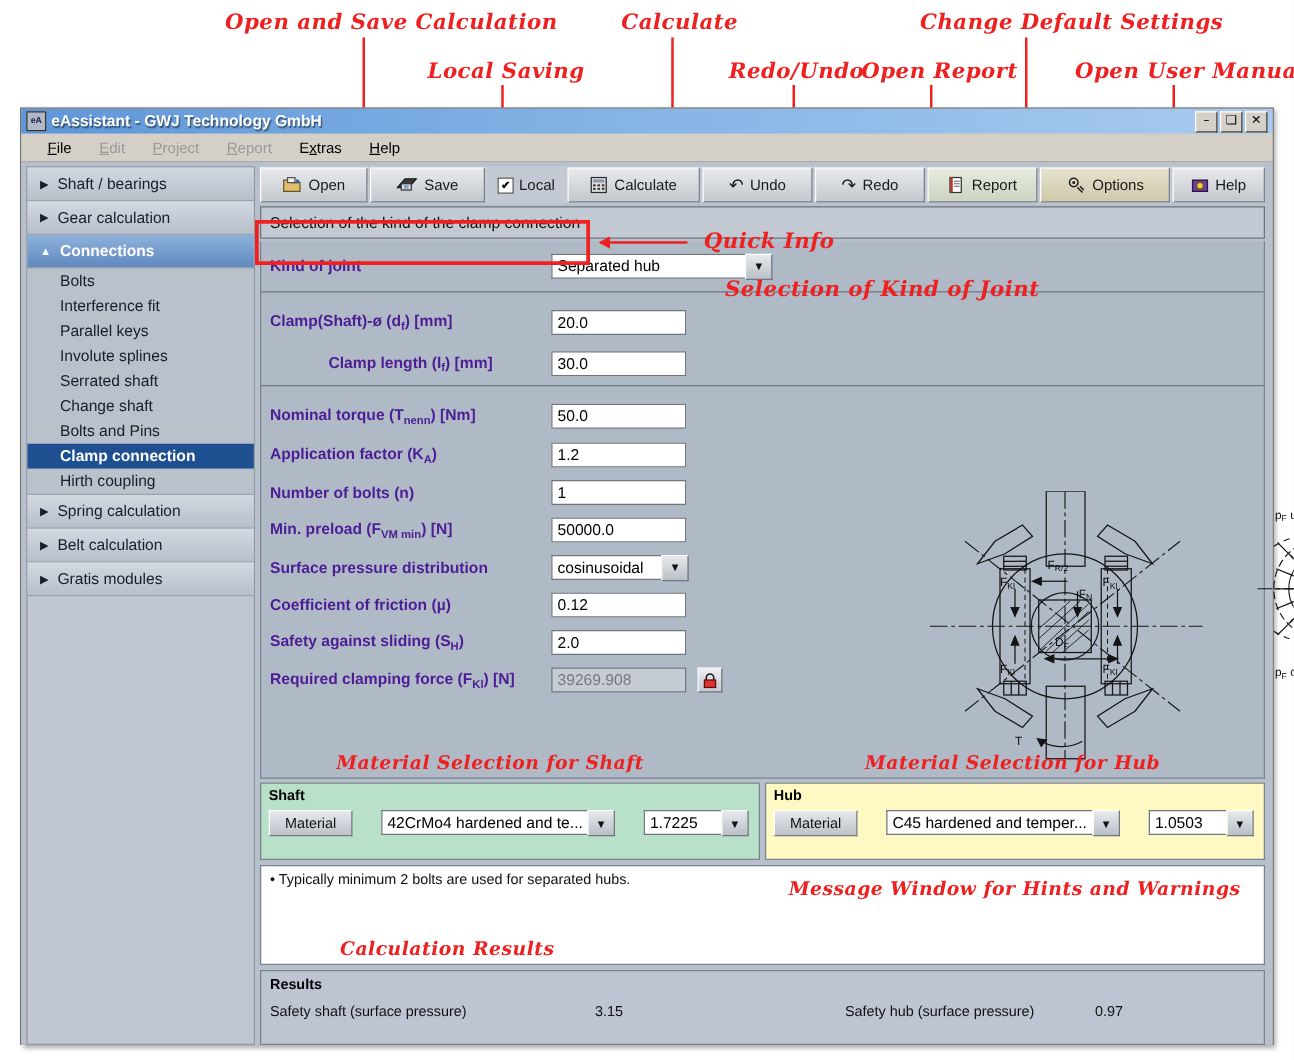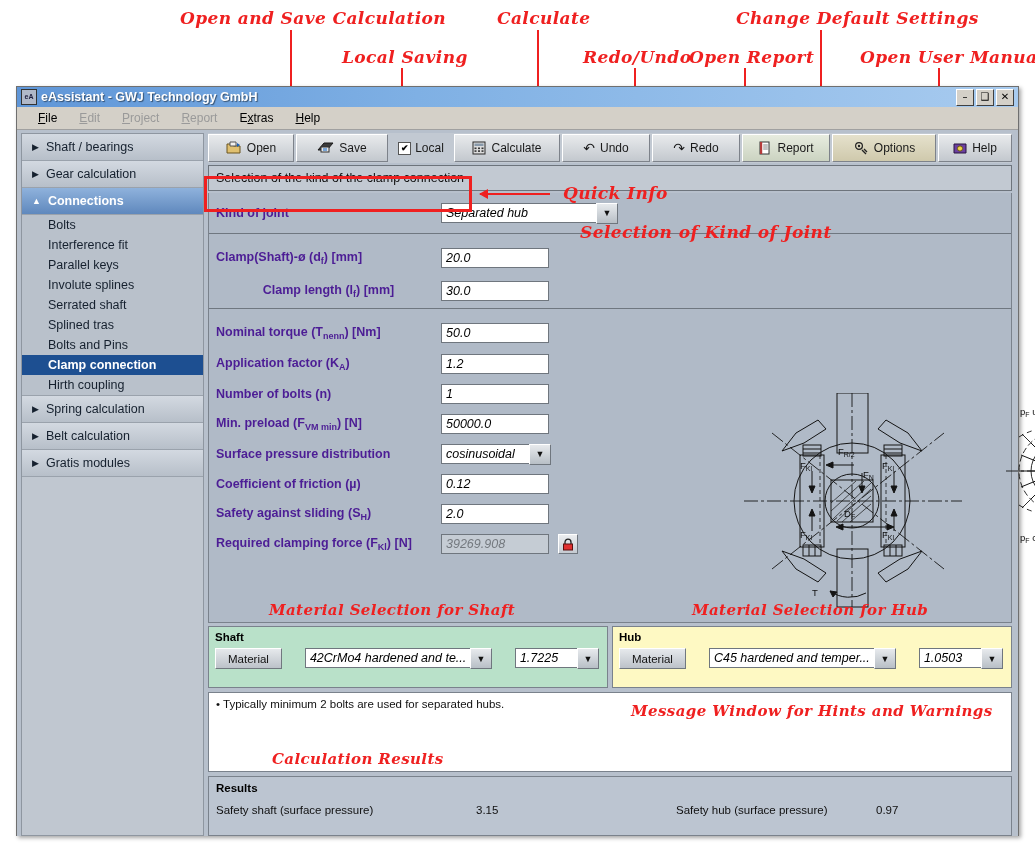--- a/index.html
+++ b/index.html
@@ -71,21 +71,21 @@
       display:flex;align-items:center;padding-left:7px;font-size:12.5px;color:#101010;box-sizing:border-box;}
 
   
   #panel{flex:1;background:#b0bac7;border:1px solid #7a828c;border-top:none;margin-top:2px;
       position:relative;box-sizing:border-box;}
   .sep{height:1px;background:#6f7780;margin:0;}
   .row{display:flex;align-items:center;height:30px;padding-left:7px;}
   .lbl{font-size:12.5px;color:#4c1d95;width:225px;font-weight:bold;}
   .lbl sub{font-size:9px;vertical-align:-3px;}
   .inp{height:20px;background:#fff;border:1px solid #6f767e;font-size:12.5px;color:#000;
-      display:flex;align-items:center;padding-left:4px;box-sizing:border-box;font-style:italic;}
+      display:flex;align-items:center;padding-left:4px;box-sizing:border-box;}
   .inp.ro{background:#c5ccd4;color:#74797f;}
   .combo{display:flex;height:21px;}
   .combo .inp{border-right:none;}
   .arrowbtn{width:22px;background:linear-gradient(to bottom,#e7eaed,#b8bfc6);border:1px solid #fff;
       border-right-color:#6f767e;border-bottom-color:#6f767e;display:flex;align-items:center;
       justify-content:center;font-size:9px;color:#111;box-sizing:border-box;}
   .lockbtn{width:20px;height:20px;margin-left:9px;background:linear-gradient(to bottom,#eceef0,#c4cad1);
       border:1px solid #fff;border-right-color:#6f767e;border-bottom-color:#6f767e;
       display:flex;align-items:center;justify-content:center;box-sizing:border-box;}
 
@@ -169,21 +169,21 @@
       <div class="side-grp active">
         <span class="tri">▲</span>
         <span>Connections</span>
       </div>
 
       <div class="side-sub">Bolts</div>
       <div class="side-sub">Interference fit</div>
       <div class="side-sub">Parallel keys</div>
       <div class="side-sub">Involute splines</div>
       <div class="side-sub">Serrated shaft</div>
-      <div class="side-sub">Splined tras</div>
+      <div class="side-sub">Change shaft</div>
       <div class="side-sub">Bolts and Pins</div>
       <div class="side-sub sel">Clamp connection</div>
       <div class="side-sub">Hirth coupling</div>
 
       <div class="side-grp" style="border-top:1px solid #9aa2ac;">
         <span class="tri">▶</span>
         <span>Spring calculation</span>
       </div>
       <div class="side-grp">
         <span class="tri">▶</span>

